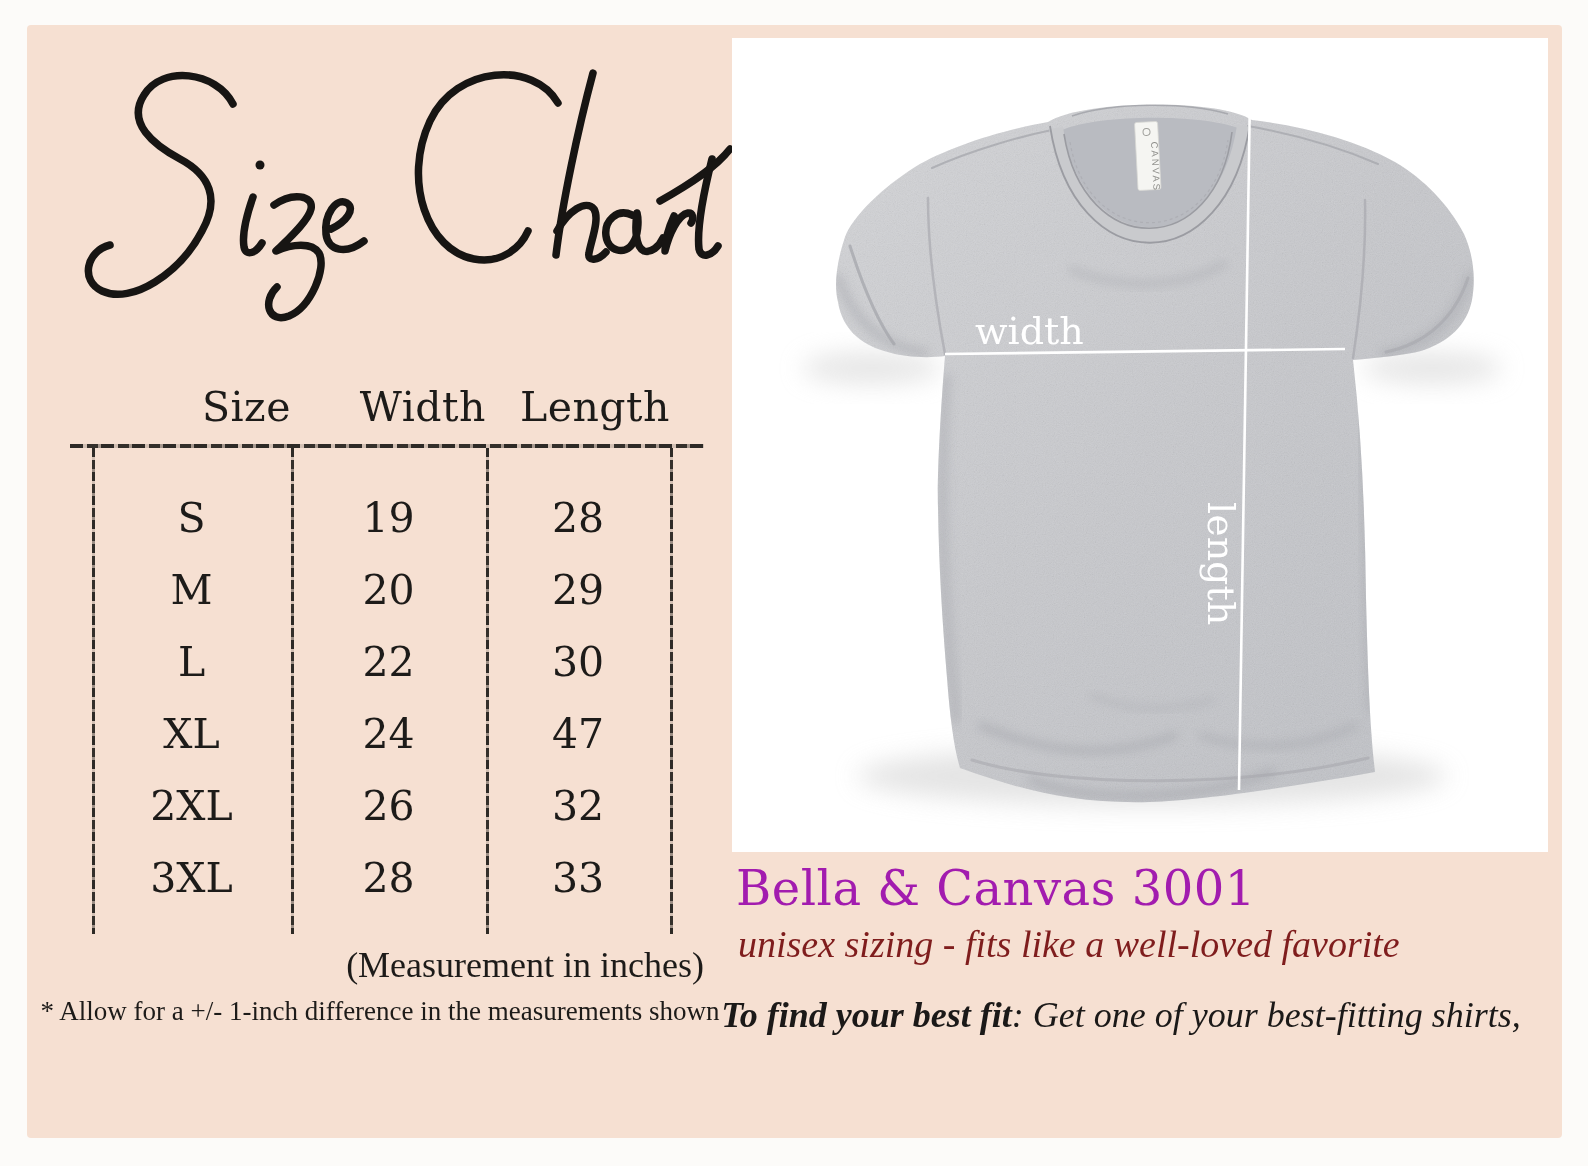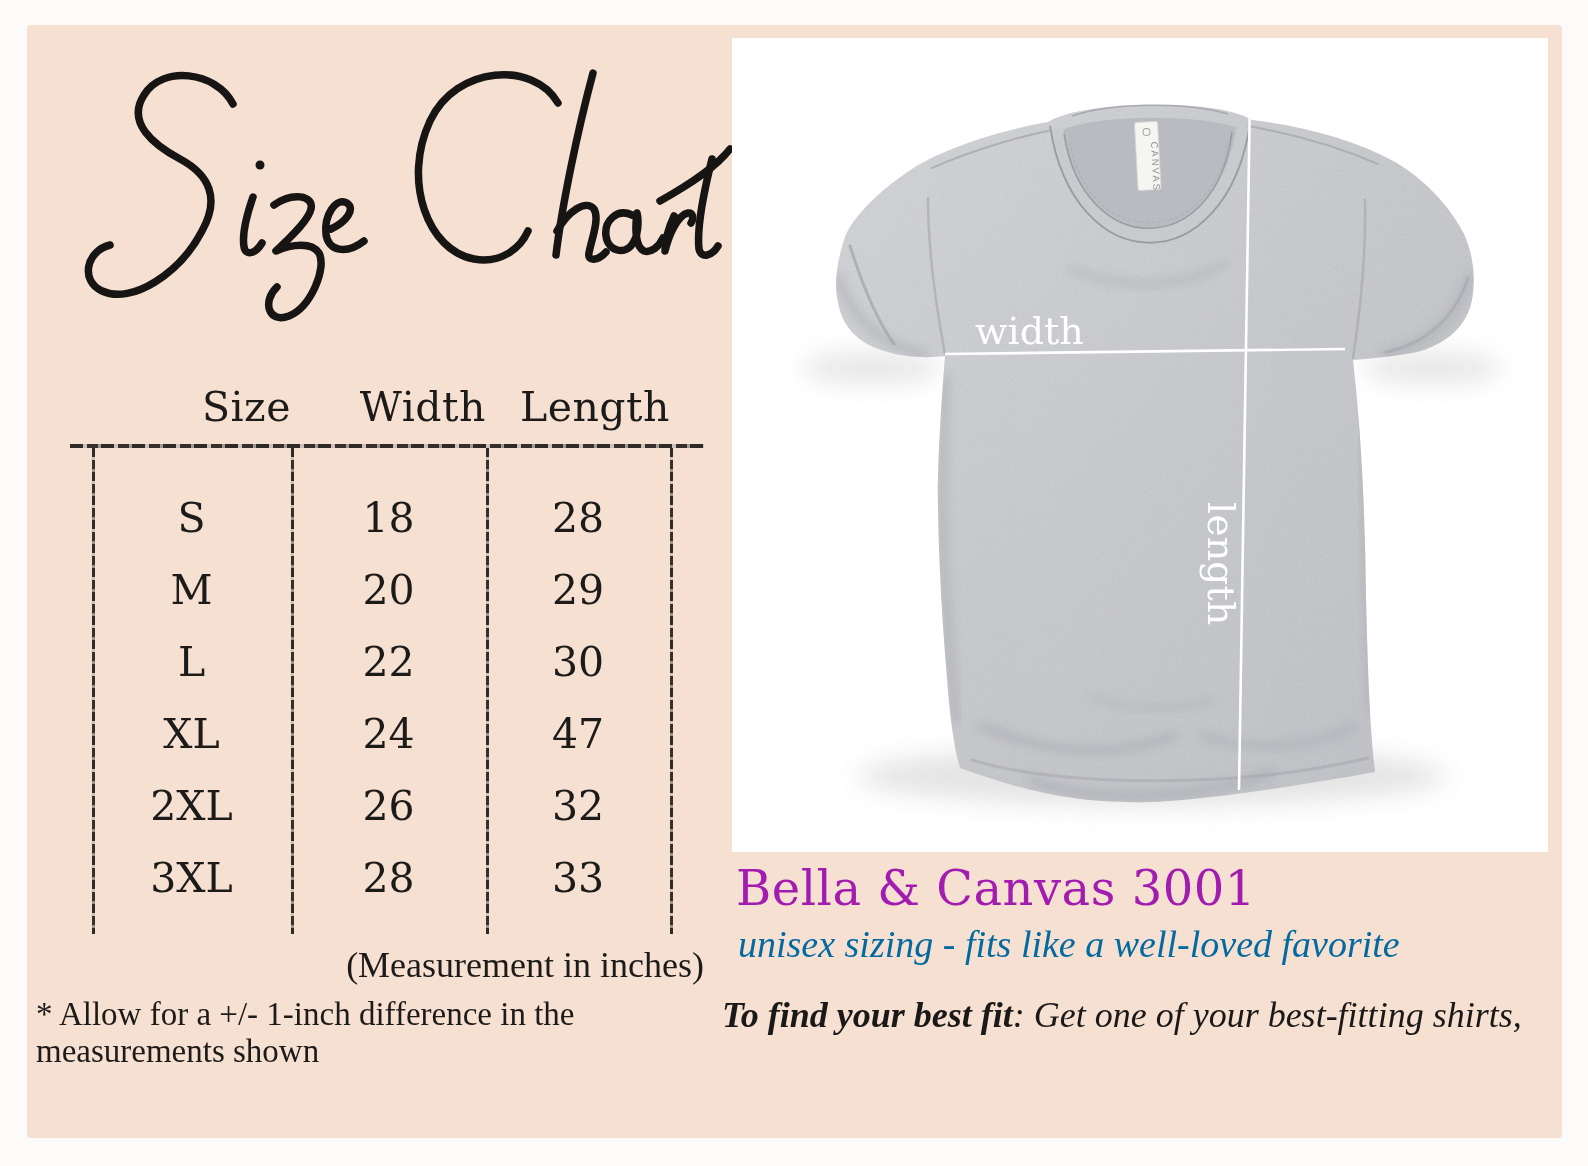--- a/index.html
+++ b/index.html
@@ -27,36 +27,36 @@
            background:repeating-linear-gradient(180deg,#2e2a26 0 9px, rgba(46,42,38,.18) 9px 12px,
                       #35302b 12px 21px, rgba(46,42,38,.45) 21px 24px); }
   .v0{left:22px;} .v1{left:221px;} .v2{left:416px;} .v3{left:600px;}
   .rows { position:absolute; left:22px; top:104px; width:578px; }
   .trow { display:flex; height:72px; }
   .tcell { font-size:41px; line-height:72px; text-align:center; }
   .tcell.c0 { width:199px; } .tcell.c1 { width:195px; } .tcell.c2 { width:184px; }
 
   .note { position:absolute; left:70px; top:944px; width:634px; text-align:right;
           font-family:"Liberation Serif", serif; font-size:36px; }
-  .disclaimer { position:absolute; left:36px; top:996px; width:688px; text-align:left;
-          font-family:"Liberation Serif", serif; font-size:33px; }
+  .disclaimer { position:absolute; left:36px; top:996px; width:688px; text-align:center;
+          font-family:"Liberation Serif", serif; font-size:27px; }
 
   
   .photo-box { position:absolute; left:732px; top:38px; width:816px; height:814px;
                background:#ffffff; }
   .photo-box svg { width:816px; height:814px; display:block; }
 
   
   .product-name { position:absolute; left:736px; top:860px; font-size:48px;
                   letter-spacing:.5px; color:#a21caf; }
   .tagline { position:absolute; left:738px; top:922px; font-family:"Liberation Serif", serif;
-             font-style:italic; font-size:38px; color:#0369a1; }
-  .fit-tip { position:absolute; left:698px; top:992px; width:846px; 
+             font-style:italic; font-size:38px; color:#7f1d1d; }
+  .fit-tip { position:absolute; left:698px; top:992px; width:846px; text-align:center;
              font-family:"Liberation Serif", serif; font-style:italic; font-size:36px;
-             line-height:47px; color:#1b1918;margin-left:24px; }
+             line-height:47px; color:#1b1918; }
   .fit-tip b { font-weight:bold; }
 </style>
 </head>
 <body>
 
 <div class="page">
   <div class="card"></div>
 
   <div class="title-wrap">
     <span class="sr">Size Chart</span>
@@ -94,21 +94,21 @@
       <div class="hc c2">Length</div>
     </div>
     <div class="hline"></div>
     <div class="vline v0"></div>
     <div class="vline v1"></div>
     <div class="vline v2"></div>
     <div class="vline v3"></div>
     <div class="rows">
         <div class="trow">
           <div class="tcell c0">S</div>
-          <div class="tcell c1">18</div>
+          <div class="tcell c1">19</div>
           <div class="tcell c2">28</div>
         </div>
         <div class="trow">
           <div class="tcell c0">M</div>
           <div class="tcell c1">20</div>
           <div class="tcell c2">29</div>
         </div>
         <div class="trow">
           <div class="tcell c0">L</div>
           <div class="tcell c1">22</div>

